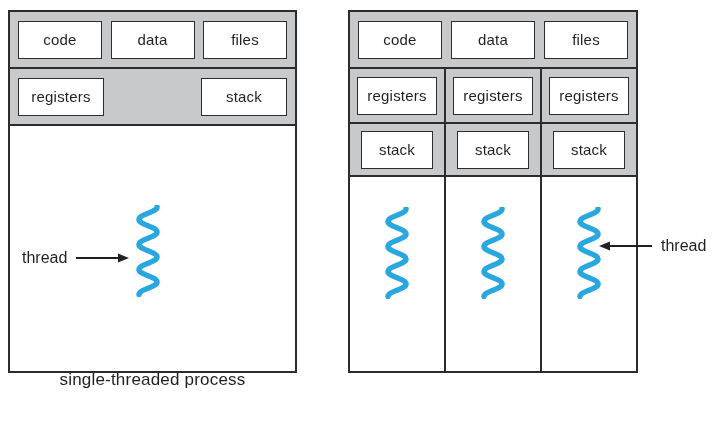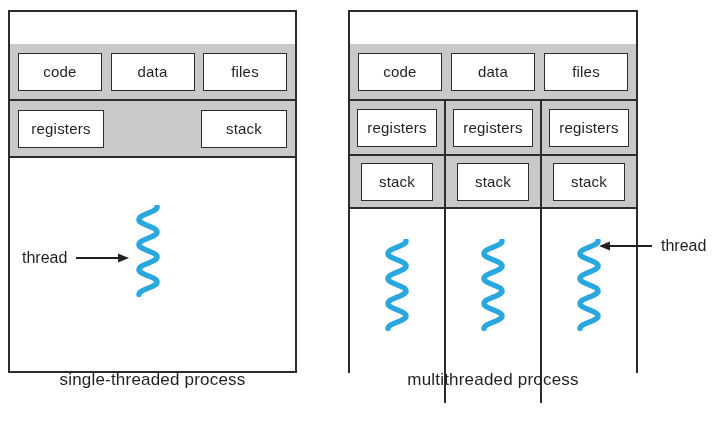--- a/index.html
+++ b/index.html
@@ -27,21 +27,20 @@
     box-sizing: border-box;
     background: #c8c9cb;
     border-bottom: 2px solid #2c2b2e;
     display: flex;
     align-items: center;
   }
   .shared-row {
     height: 57px;
     justify-content: space-between;
     padding: 0 8px;
-    margin-top: 32px;
   }
   .regstack-row {
     height: 57px;
     justify-content: space-between;
     padding: 0 8px;
   }
   .wbox {
     box-sizing: border-box;
     background: #ffffff;
     border: 1.5px solid #2c2b2e;
@@ -209,15 +208,14 @@
 
   <div class="thread-pointer pointer-right">
     <svg class="arrow-svg" width="54" height="12" viewBox="0 0 54 12">
       <line x1="10" y1="6" x2="53" y2="6" stroke="#231f20" stroke-width="1.8"></line>
       <polygon points="0,6 11,1.6 11,10.4" fill="#231f20"></polygon>
     </svg>
     <span>thread</span>
   </div>
 
   <div class="caption caption-left">single-threaded process</div>
-  <div class="caption caption-right">multithreaded process</div>
 
 </div>
 
 </body></html>

